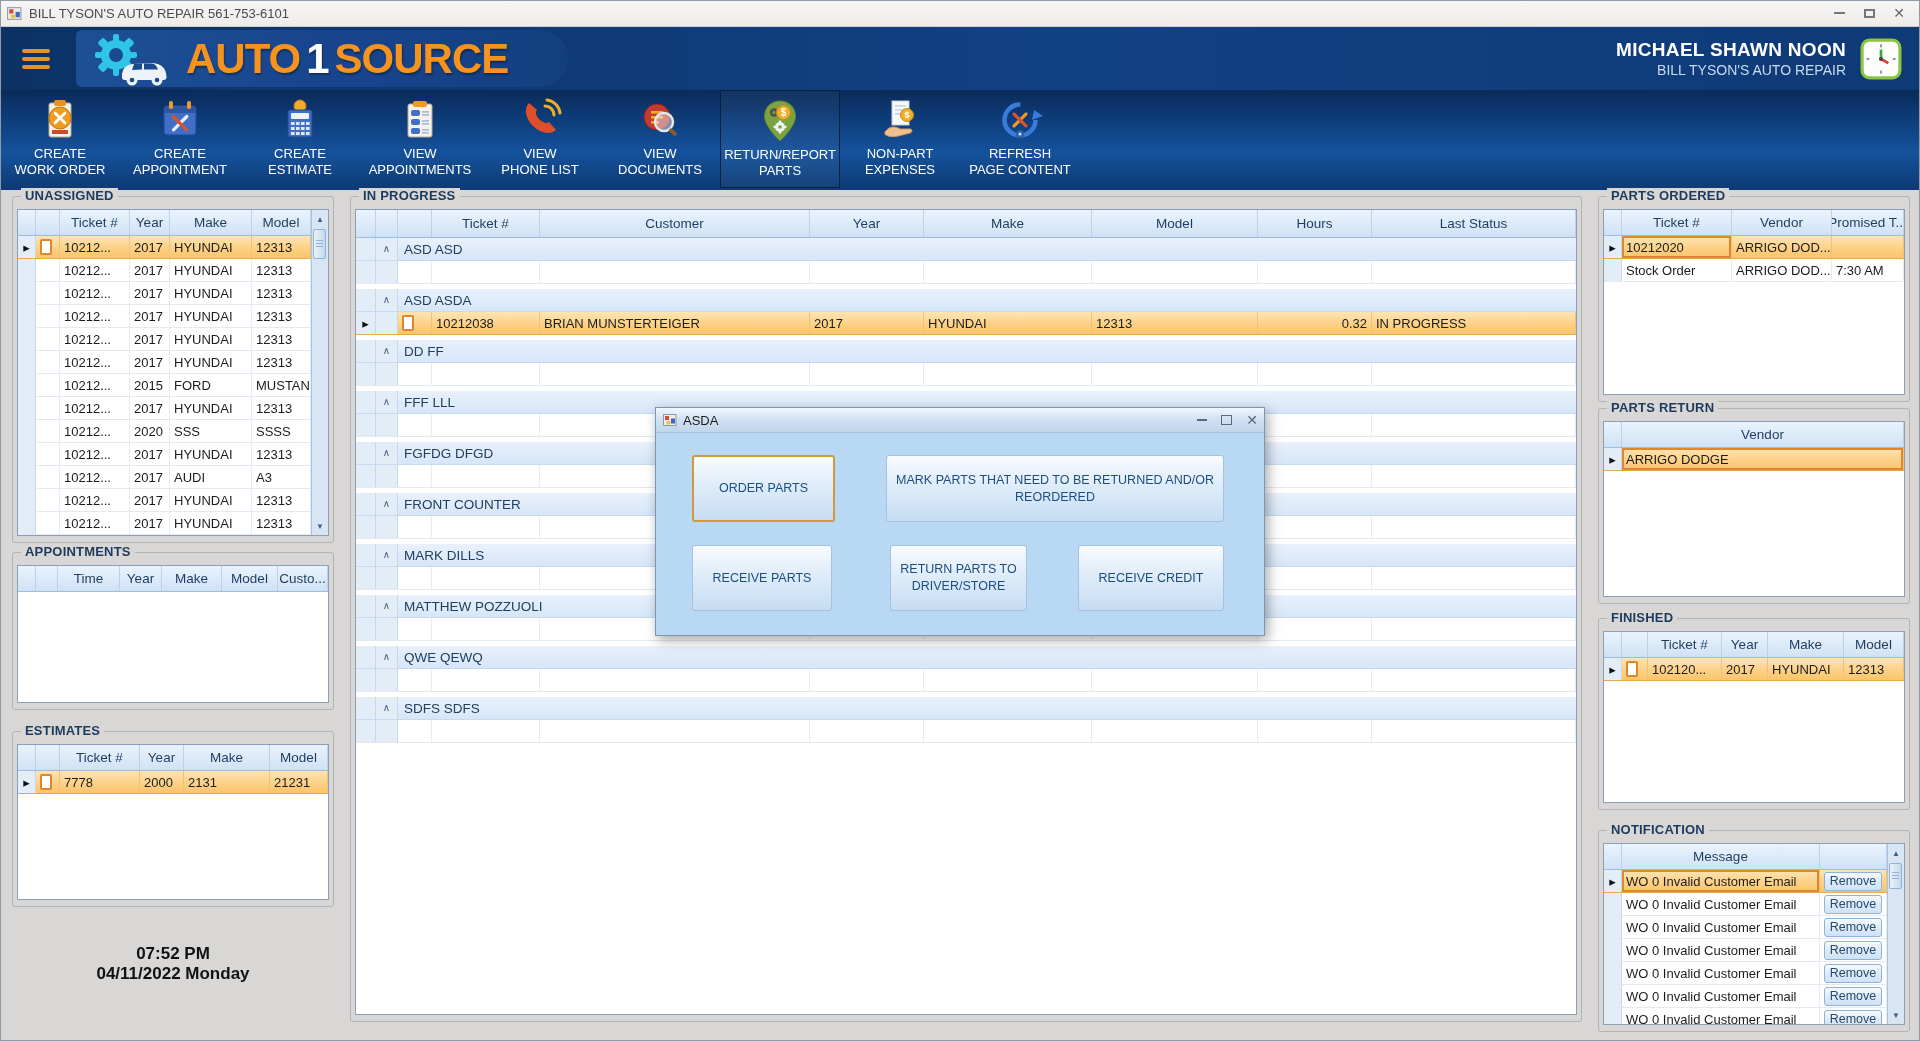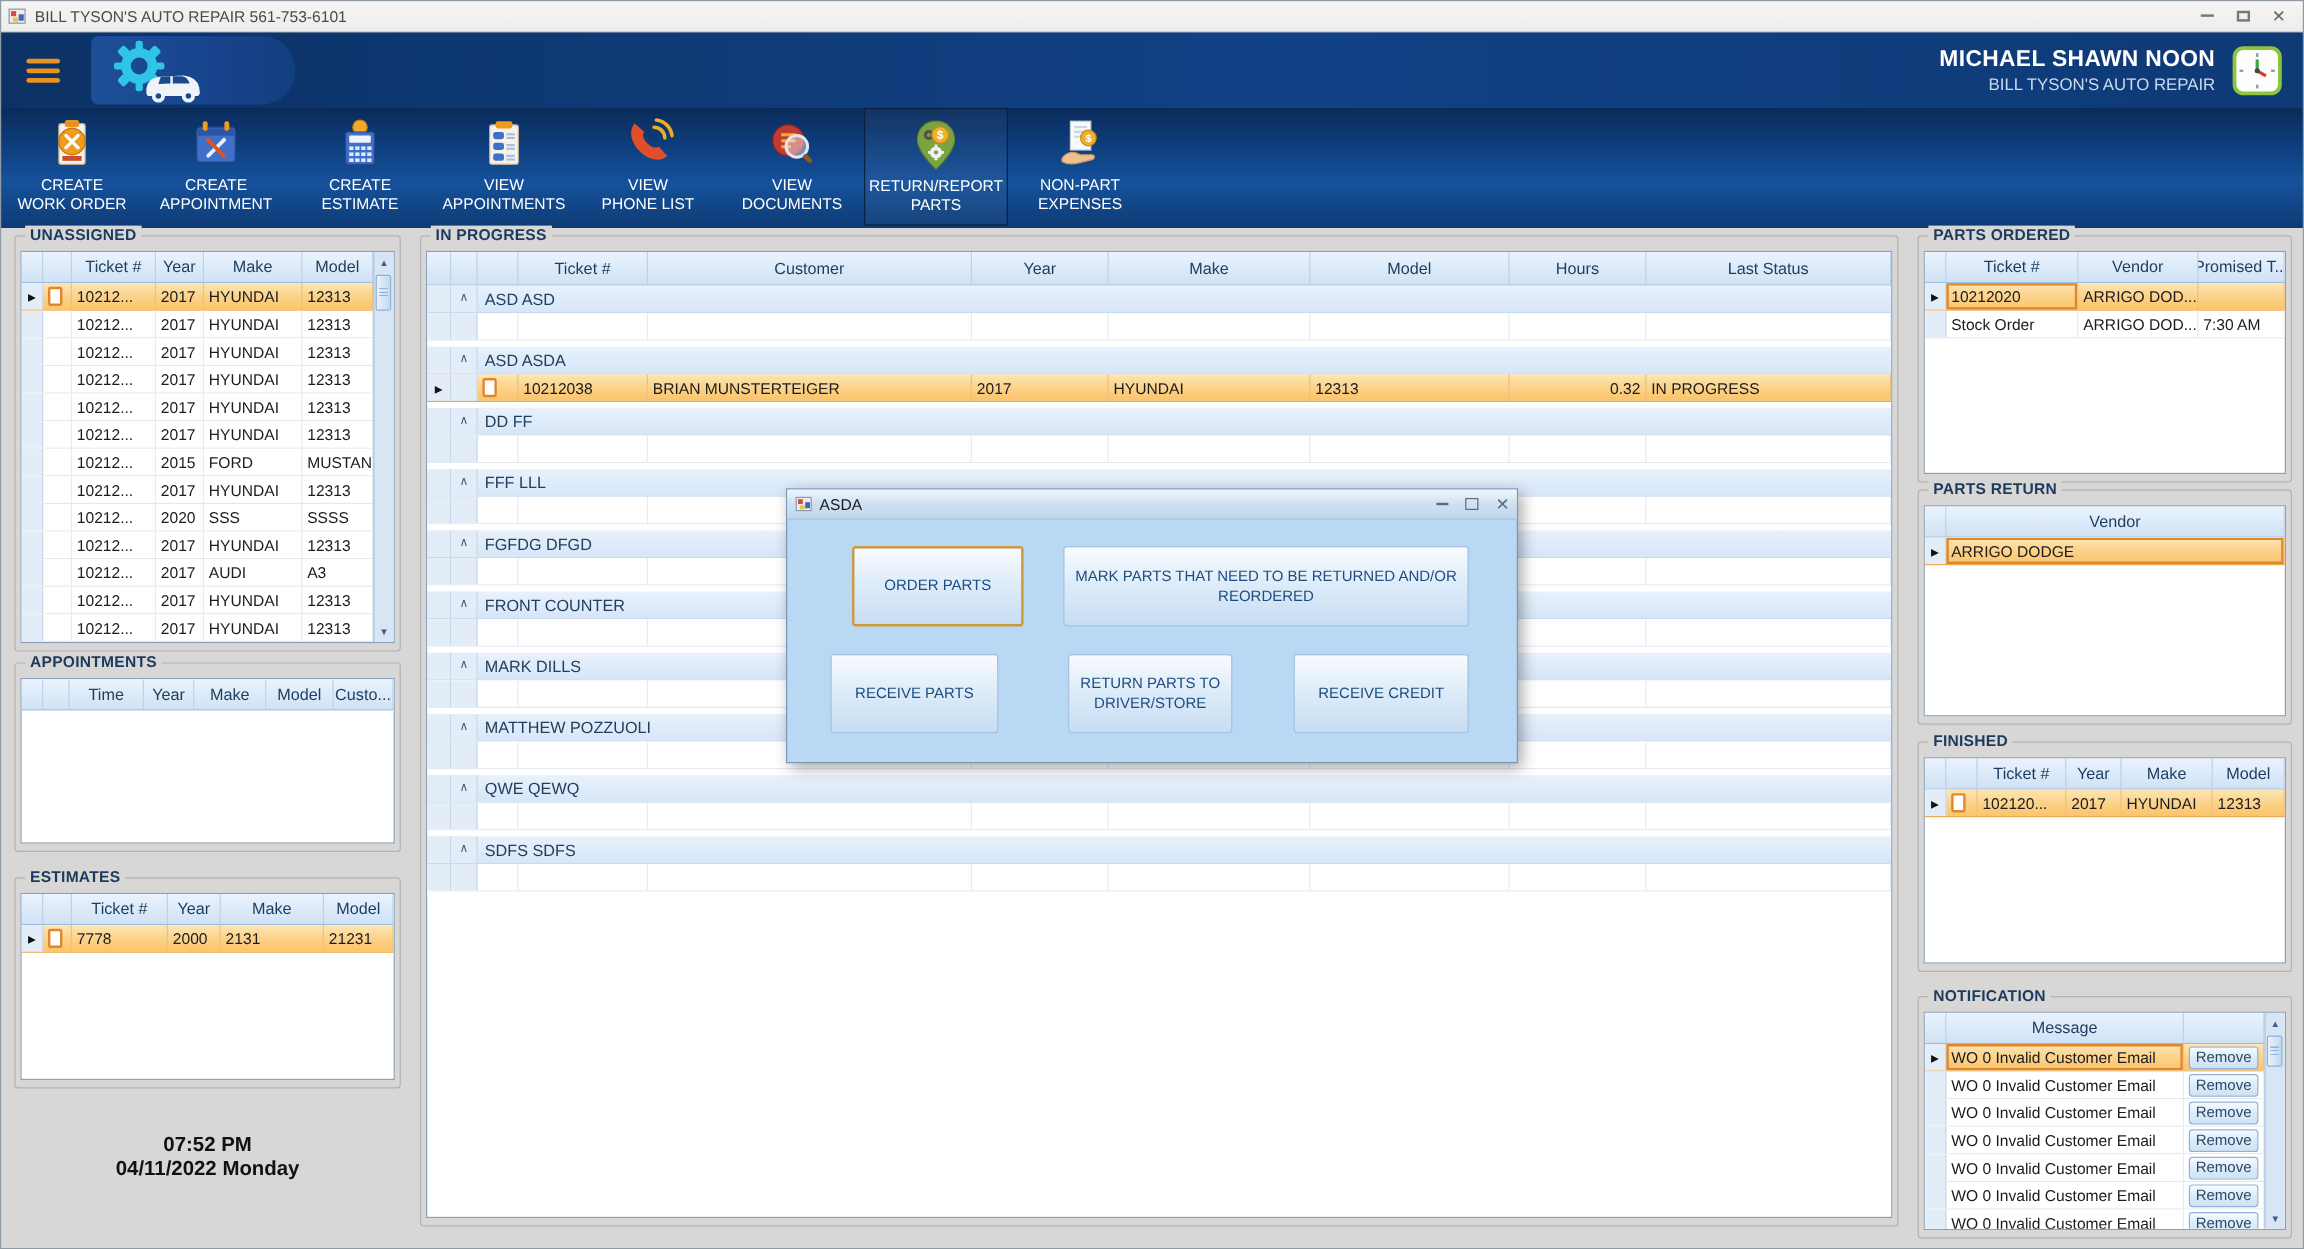--- a/index.html
+++ b/index.html
@@ -94,21 +94,21 @@
   
   #part-dialog{position:absolute;left:655px;top:407px;width:610px;height:229px;background:#b9d8f3;border:1px solid #7a96b5;box-shadow:3px 4px 12px rgba(0,0,0,.35);z-index:40}
   .dlg-titlebar{height:25px;background:linear-gradient(#f0f7fd,#cfe0f2 50%,#c0d6ec);border-bottom:1px solid #a9c2dc;display:flex;align-items:center;padding:0 6px;font-size:13px;color:#1a1a1a}
   .dlg-titlebar .form-icon{width:16px;height:16px;margin-right:5px;flex:none}
   .dlg-controls{margin-left:auto;display:flex;align-items:center;gap:14px;color:#5a6b7d}
   .dlg-controls .glyph-min{background:#5a6b7d;width:10px;height:2px}
   .dlg-controls .glyph-max{border-color:#5a6b7d;width:11px;height:10px;border-width:1.5px}
   .dlg-controls .glyph-close{color:#5a6b7d;font-size:14px}
   .dlg-btn{position:absolute;background:linear-gradient(#f8fbfe,#dcebf9 50%,#c7ddf2);border:1px solid #a5c3e1;border-radius:3px;color:#1d4d80;font-size:12.5px;display:flex;align-items:center;justify-content:center;text-align:center;padding:4px 6px;line-height:1.35;white-space:pre-line;cursor:pointer}
   .dlg-btn.focused{border:2px solid #cf9a3e}
-  .dlg-btn.b0{left:54px;top:47px;width:143px;height:67px}
+  .dlg-btn.b0{left:36px;top:47px;width:143px;height:67px}
   .dlg-btn.b1{left:230px;top:47px;width:338px;height:67px}
   .dlg-btn.b2{left:36px;top:137px;width:140px;height:66px}
   .dlg-btn.b3{left:234px;top:137px;width:137px;height:66px}
   .dlg-btn.b4{left:422px;top:137px;width:146px;height:66px}
 </style>
 </head>
 <body>
 
 <div class="app-frame"></div>
 
@@ -158,20 +158,21 @@
         <circle cx="30" cy="25" r="7" fill="#1a4a8e"></circle>
         <path d="M36 44 q1 -9 11 -10 l20 -1 q11 1 13 10 l0.5 4 q0 3 -3 3 l-39 0 q-2.5 0 -2.5 -3 z" fill="#eef3fa"></path>
         <path d="M48 34 l8 -0.5 l0 6 l-10 0.5 z" fill="#1a4a8e"></path>
         <path d="M58 33.5 l8 0 q4 0.5 6 6 l-14 0 z" fill="#1a4a8e"></path>
         <circle cx="46" cy="50" r="5.5" fill="#eef3fa"></circle>
           <circle cx="46" cy="50" r="2.3" fill="#1a4a8e"></circle>
         <circle cx="71" cy="50" r="5.5" fill="#eef3fa"></circle>
           <circle cx="71" cy="50" r="2.3" fill="#1a4a8e"></circle>
       </svg>
     </span>
+    <span class="logo-text"><span>AUTO</span><span class="logo-one">1</span><span>SOURCE</span></span>
   </span>
   <span class="user-block">
     <div class="user-name">MICHAEL SHAWN NOON</div>
     <div class="company-name">BILL TYSON'S AUTO REPAIR</div>
   </span>
   <span class="clock-btn">
     <svg viewBox="0 0 40 40">
         <rect x="2" y="2" width="36" height="36" rx="7" fill="#fdfdfb" stroke="#8cc63e" stroke-width="3"></rect>
         <rect x="19" y="6" width="2" height="3" fill="#8aa0b8"></rect>
         <rect x="19" y="31" width="2" height="3" fill="#8aa0b8"></rect>
@@ -302,20 +303,32 @@
             <rect x="18" y="8" width="11" height="1.8"></rect>
             <rect x="18" y="12" width="11" height="1.8"></rect>
             <rect x="18" y="16" width="11" height="1.8"></rect>
           </g>
           <circle cx="30" cy="18" r="6.5" fill="#f0b028" stroke="#c9881a"></circle>
           <text x="30" y="21.2" font-size="9" font-weight="bold" fill="#fff" text-anchor="middle">$</text>
           <path d="M8 35 C12 29 18 29 23 32 L33 32 C35.5 32 35.5 35.5 33 36 L23 38.5 C16 40.5 11 39.5 8 37.5 Z" fill="#eec08e" stroke="#d19a5f"></path>
         </svg></span>
       <span class="tool-label">NON-PART
 EXPENSES</span>
+    </div>
+    <div class="tool-item">
+      <span class="tool-icon"><svg viewBox="0 0 46 46">
+          <circle cx="23" cy="23" r="15.5" fill="none" stroke="#3a7ad8" stroke-width="4.5" stroke-dasharray="73 24"></circle>
+          <polygon points="37,13 46,19 35,23" fill="#3a7ad8"></polygon>
+          <rect x="13" y="21.4" width="20" height="3.2" rx="1.6" fill="#ef9b1d" transform="rotate(-45 23 23)"></rect>
+          <rect x="13" y="21.4" width="20" height="3.2" rx="1.6" fill="#d8542c" transform="rotate(45 23 23)"></rect>
+          <circle cx="23" cy="37" r="4" fill="#2a5fb0"></circle>
+          <circle cx="23" cy="37" r="1.5" fill="#dfe9f8"></circle>
+        </svg></span>
+      <span class="tool-label">REFRESH
+PAGE CONTENT</span>
     </div>
   </div>
 
 <div class="groupbox" id="gb-unassigned">
   <span class="gb-title">UNASSIGNED</span>
   <div class="grid">
     <div class="grid-main" id="unassigned-main">
         <div class="grid-head">
           <div class="gh-cell lead" style="width: 18px;"></div>
           <div class="gh-cell lead" style="width: 24px;"></div>

